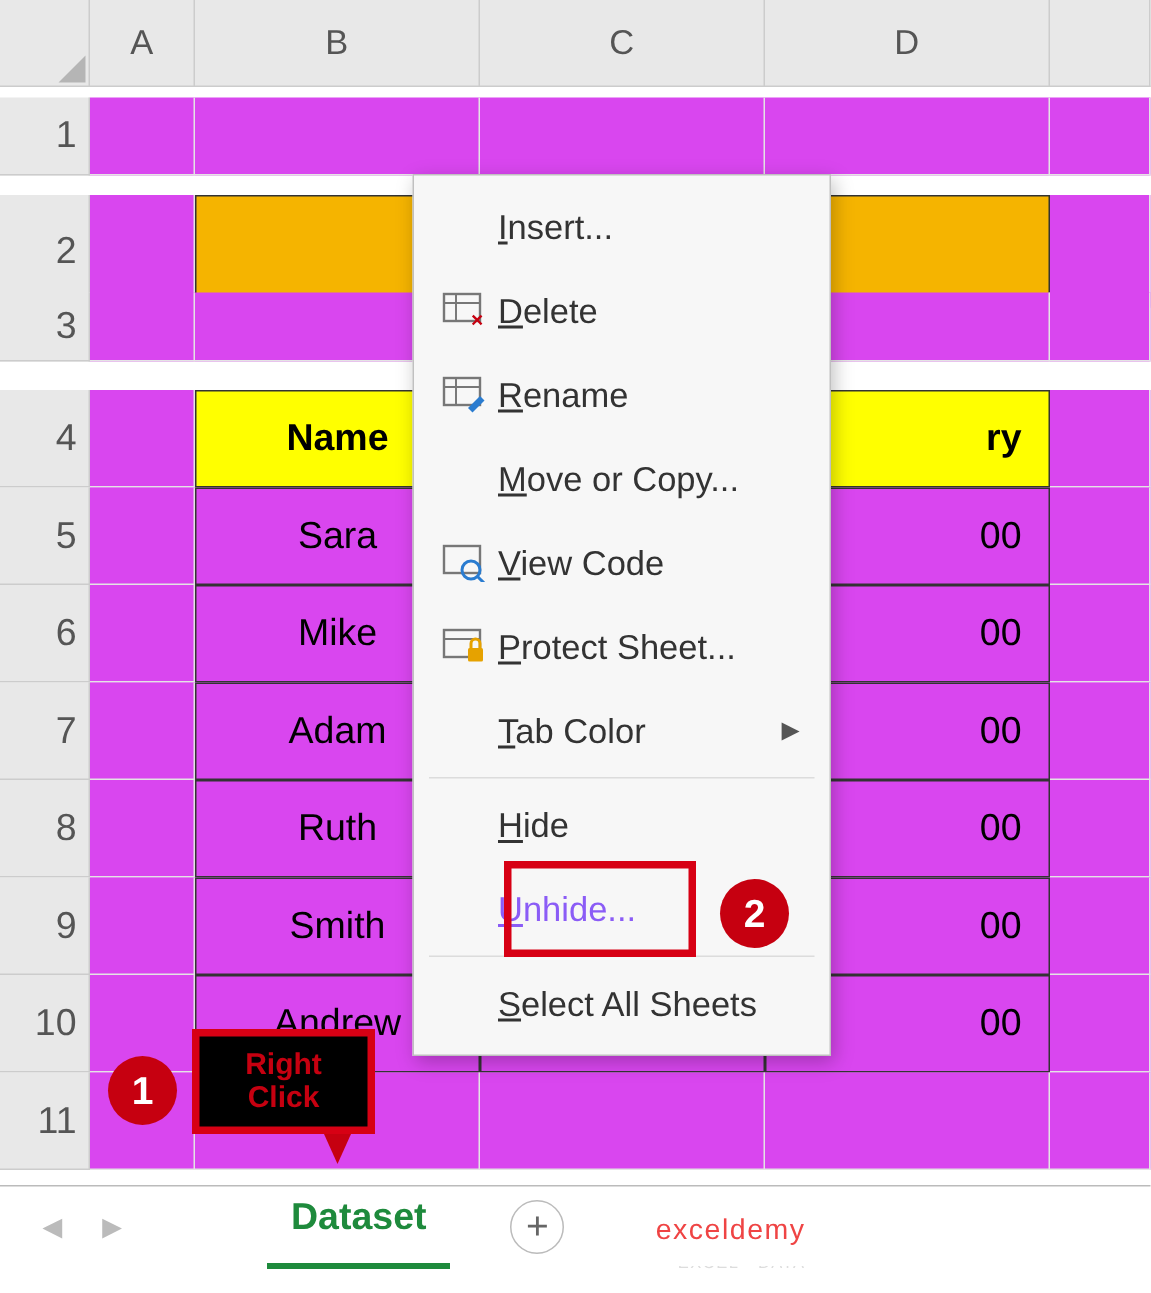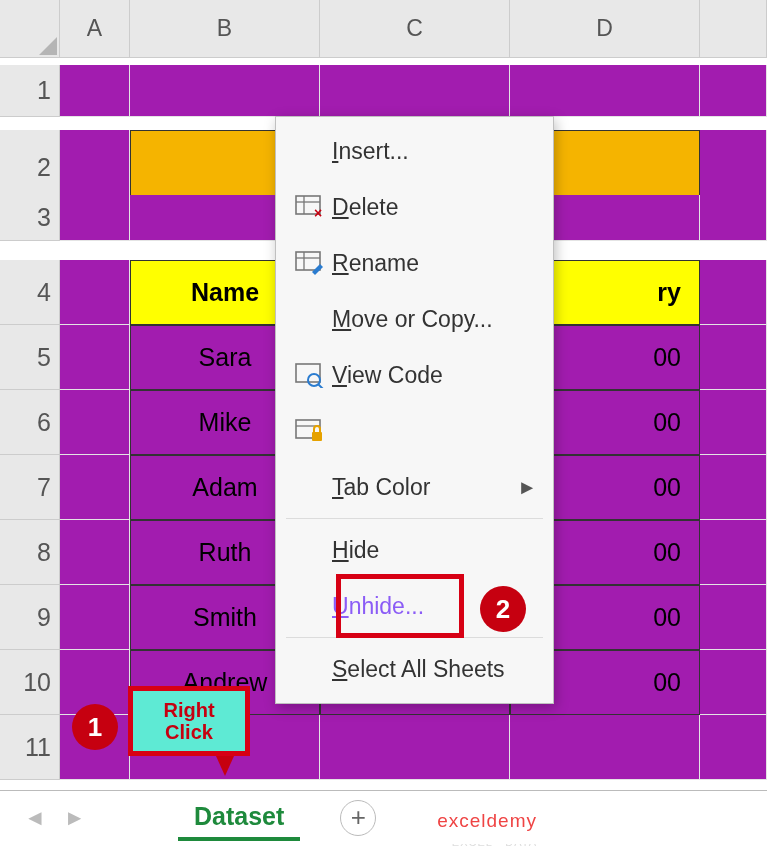--- a/index.html
+++ b/index.html
@@ -45,21 +45,21 @@
   }
   .row-head { justify-content: flex-end; padding-right: 8px; font-size: 25px; }
   .hdr-top { height: 58px; }
   .cell {
     border-right: 1px solid #e4e4e4;
     border-bottom: 1px solid #e4e4e4;
     font-size: 25px;
     display: flex;
     align-items: center;
     justify-content: center;
-    background: #a21caf;
+    background: #d946ef;
     overflow: hidden;
     white-space: nowrap;
   }
   .orange {
     background: #f5b400;
     border: 1.5px solid #333;
   }
   .yellow {
     background: #ffff00;
     font-weight: bold;
@@ -138,21 +138,21 @@
   .badge1 { left: 72px; top: 704px; }
   .badge2 { left: 480px; top: 586px; }
 
   .rc-box {
     position: absolute;
     left: 128px;
     top: 686px;
     width: 122px;
     height: 70px;
     border: 5px solid #d70014;
-    background: #5eead4;
+    background: #000000;
     color: #c60010;
     font-size: 20px;
     font-weight: bold;
     text-align: center;
     line-height: 22px;
     display: flex;
     align-items: center;
     justify-content: center;
     z-index: 70;
   }
@@ -182,21 +182,21 @@
   }
   .nav-arrows {
     width: 110px;
     display: flex;
     gap: 18px;
     color: #bbb;
     font-size: 22px;
     padding-left: 24px;
   }
   .sheet-tab {
-    padding: 8px 16px 6px;
+    padding: 8px 16px 16px;
     border-bottom: 4px solid #1e8a3c;
     color: #1e8a3c;
     font-weight: bold;
     font-size: 25px;
     margin-left: 68px;
   }
   .plus-btn {
     margin-left: 40px;
     width: 36px; height: 36px;
     border: 1.5px solid #bbb;
@@ -357,20 +357,21 @@
   </div>
   <div class="ctx-item">
     <span class="ctx-icon">
       <svg width="30" height="26">
           <rect x="2" y="2" width="24" height="18" fill="none" stroke="#777" stroke-width="1.6"></rect>
           <line x1="2" y1="8" x2="26" y2="8" stroke="#777" stroke-width="1.3"></line>
           <rect x="18" y="14" width="10" height="9" rx="1" fill="#e6a200"></rect>
           <path d="M20 14 v-3 a3 3 0 0 1 6 0 v3" fill="none" stroke="#e6a200" stroke-width="2"></path>
         </svg>
     </span>
+    <span class="ctx-label"><span class="ul">P</span>rotect Sheet...</span>
   </div>
   <div class="ctx-item">
     <span class="ctx-icon"></span>
     <span class="ctx-label"><span class="ul">T</span>ab Color</span>
     <span class="ctx-chevron">►</span>
   </div>
   <div class="ctx-sep"></div>
   <div class="ctx-item">
     <span class="ctx-icon"></span>
     <span class="ctx-label"><span class="ul">H</span>ide</span>

